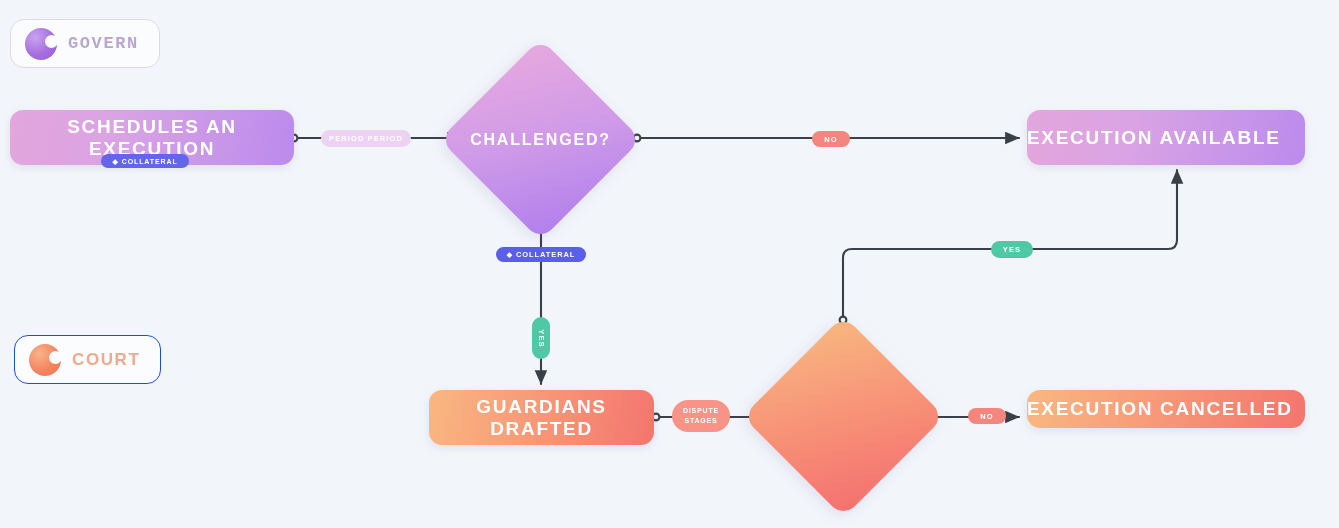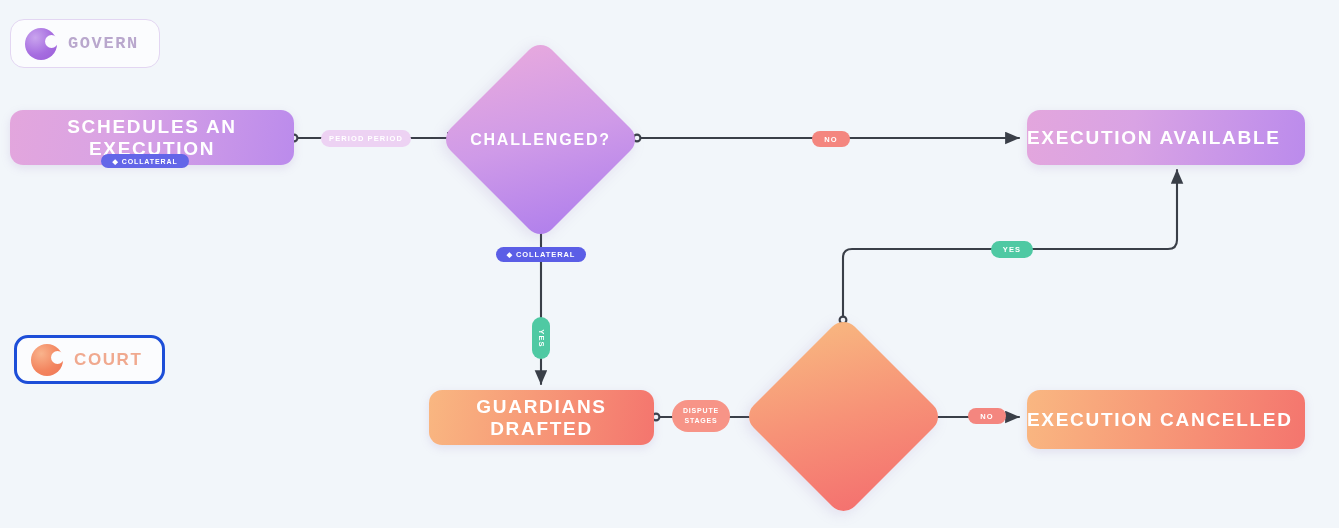--- a/index.html
+++ b/index.html
@@ -31,42 +31,42 @@
   }
   .blob::after{
     content:"";position:absolute;
     width:13px;height:13px;border-radius:50%;
     right:-1px;top:7px;
     background:#fbfcfe;
   }
   #badge-govern{left:10px;top:19px;border:1px solid #e3d6f2;font-family:Liberation Mono, monospace;}
   #badge-govern .blob{background:radial-gradient(circle at 32% 30%,#c9a4ee 0%,#a66de0 55%,#9a5cd8 100%);}
   #badge-govern .badge-label{color:#b9a7cd;}
-  #badge-court{left:14px;top:335px;border:3px solid #1d4ed8;}
+  #badge-court{left:14px;top:335px;border:1px solid #1d4ed8;}
   #badge-court .blob{background:radial-gradient(circle at 32% 30%,#f9b38c 0%,#f3855f 55%,#ef7455 100%);}
   #badge-court .badge-label{color:#f0a98f;}
 
   
   .node-box{
     position:absolute;
     border-radius:13px;
     display:flex;align-items:center;justify-content:flex-start;
     color:#ffffff;
     font-size:19px;font-weight:700;letter-spacing:1.7px;
     text-align:center;
     box-shadow:0 3px 10px rgba(150,120,190,.18);
     box-sizing:border-box;
   }
   .purple-grad{background:linear-gradient(100deg,#e3a6dd 0%,#d9a3e4 38%,#bb8bec 100%);}
   .orange-grad{background:linear-gradient(100deg,#f9b781 0%,#f79a78 45%,#f4756e 100%);}
 
   #node-schedules{left:10px;top:110px;width:284px;height:55px;}
   #node-exec-available{left:1027px;top:110px;width:278px;height:55px;}
   #node-guardians{left:429px;top:390px;width:225px;height:55px;}
-  #node-exec-cancelled{left:1027px;top:390px;width:278px;height:59px;}
+  #node-exec-cancelled{left:1027px;top:390px;width:278px;height:38px;}
 
   
   .diamond{
     position:absolute;
     display:flex;align-items:center;justify-content:center;
   }
   .diamond-shape{
     position:absolute;left:0;top:0;
     width:100%;height:100%;
     transform:rotate(45deg);

